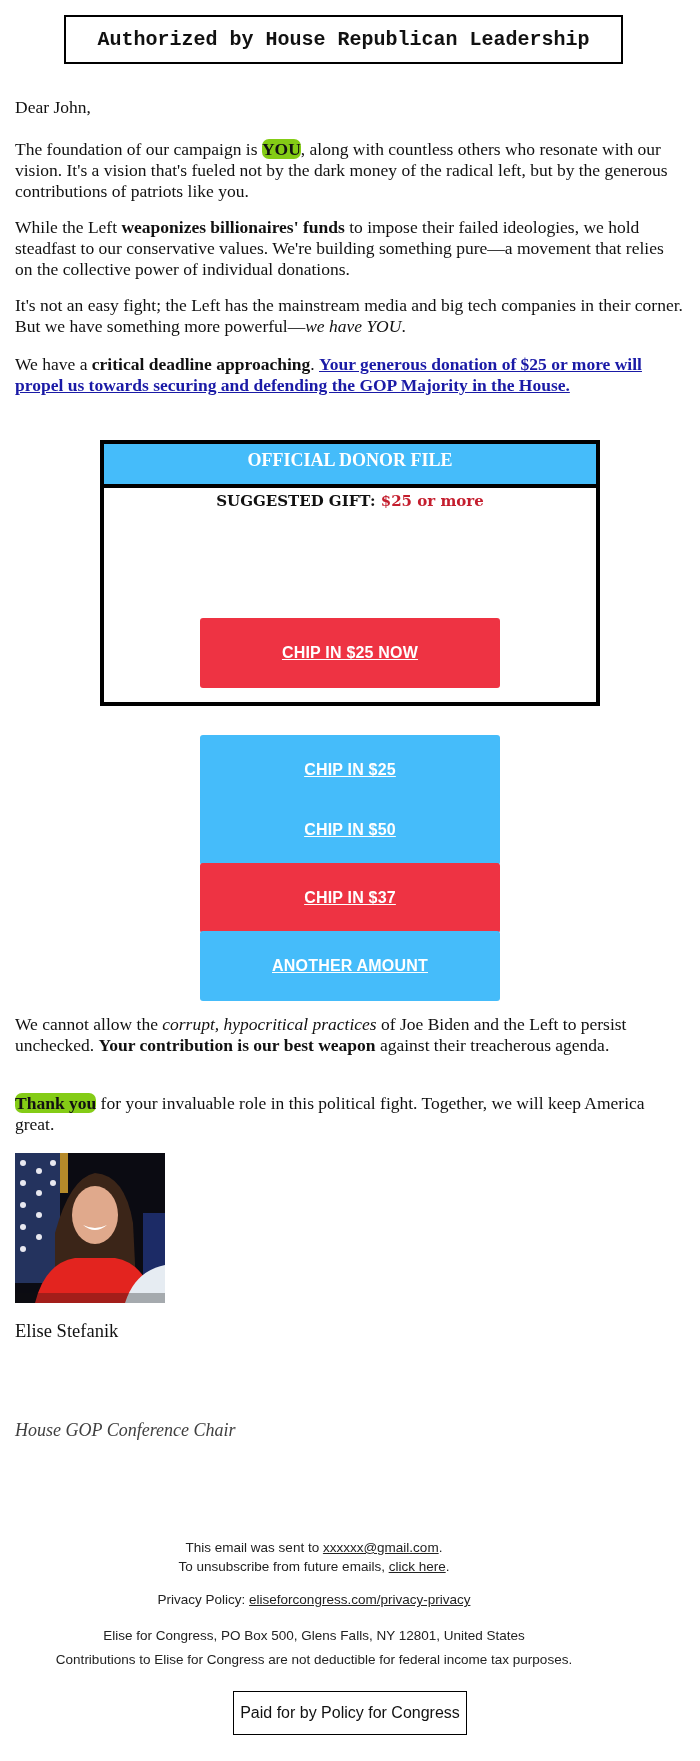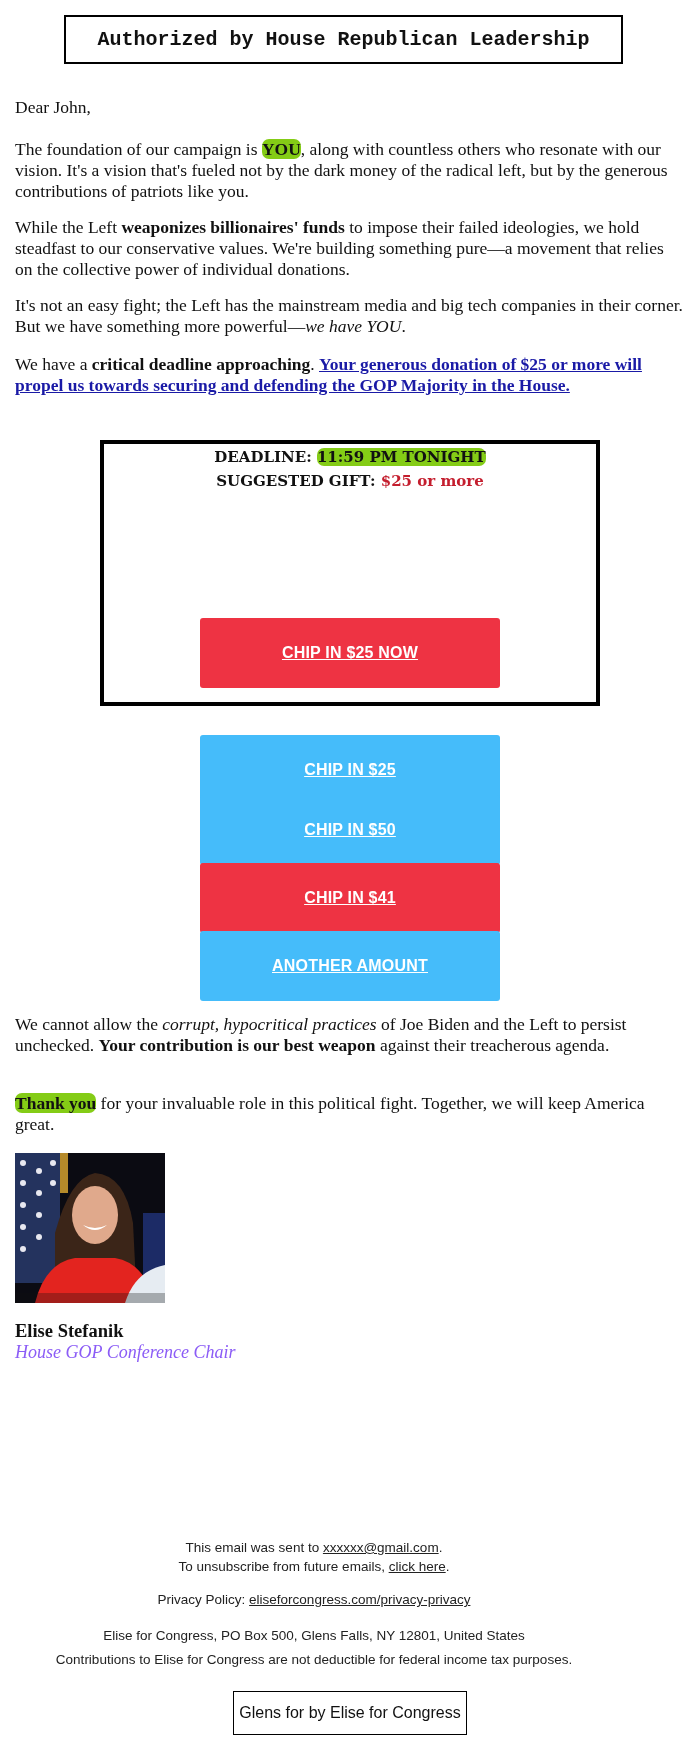--- a/index.html
+++ b/index.html
@@ -34,22 +34,22 @@
   .btn {
     position: absolute; left: 200px; width: 300px; height: 70px; border-radius: 3px;
     color: #fff; font-family: "Liberation Sans", "DejaVu Sans", sans-serif; font-weight: bold; font-size: 16px;
     display: flex; align-items: center; justify-content: center; letter-spacing: 0.2px;
   }
   .btn-red { background: #ee3343; }
   .btn-blue { background: #45bcfa; }
   .photo {
     position: absolute; left: 15px; top: 1153px; width: 150px; height: 150px; overflow: hidden; background: #0a0a0f;
   }
-  .sig-name { position: absolute; left: 15px; top: 1321px; font-family: "Liberation Serif", serif; font-weight: bold; font-size: 18.5px; color: #111; }
-  .sig-title { position: absolute; left: 15px; top: 1342px; font-family: "Liberation Serif", serif; font-style: italic; font-size: 18px; color: #8b5cf6; }
+  .sig-name { position: absolute; left: 15px; top: 1321px; font-family: "Liberation Serif", serif; font-weight: normal; font-size: 18.5px; color: #111; }
+  .sig-title { position: absolute; left: 15px; top: 1420px; font-family: "Liberation Serif", serif; font-style: italic; font-size: 18px; color: #404040; }
   .footer-line {
     position: absolute; left: 0; width: 628px; text-align: center;
     font-family: "Liberation Sans", "DejaVu Sans", sans-serif; font-size: 13.5px; color: #222; line-height: 19px;
   }
   .footer-line a { color: #222; text-decoration: underline; }
   .paid-box {
     position: absolute; left: 233px; top: 1691px; width: 234px; height: 44px; border: 1px solid #000;
     display: flex; align-items: center; justify-content: center;
     font-family: "Liberation Sans", "DejaVu Sans", sans-serif; font-size: 16px; color: #111;
   }
@@ -73,31 +73,31 @@
 
 <p class="body-text" style="top:295px;">
   <span>It's not an easy fight; the Left has the mainstream media and big tech companies in their corner. But we have something more powerful—</span><i>we have YOU</i><span>.</span>
 </p>
 
 <p class="body-text" style="top:354px;">
   <span>We have a </span><b>critical deadline approaching</b><span>. </span><a class="lnk" href="#">Your generous donation of $25 or more will propel us towards securing and defending the GOP Majority in the House.</a>
 </p>
 
 <div class="donor-box">
+  <div class="donor-header">OFFICIAL DONOR FILE</div>
   <div class="donor-lines">
-    <div><span>DEADLINE: </span><span class="hl">11:59 PM TONIGHT</span></div>
     <div><span>SUGGESTED GIFT: </span><span class="red">$25 or more</span></div>
   </div>
 </div>
 
 <a class="btn btn-red" href="#" style="top:618px;">CHIP IN $25 NOW</a>
 
 <a class="btn btn-blue" href="#" style="top:727px;margin-top:8px;">CHIP IN $25</a>
 <a class="btn btn-blue" href="#" style="top:795px;">CHIP IN $50</a>
-<a class="btn btn-red" href="#" style="top:863px;">CHIP IN $41</a>
+<a class="btn btn-red" href="#" style="top:863px;">CHIP IN $37</a>
 <a class="btn btn-blue" href="#" style="top:931px;">ANOTHER AMOUNT</a>
 
 <p class="body-text" style="top:1014px;">
   <span>We cannot allow the </span><i>corrupt, hypocritical practices</i><span> of Joe Biden and the Left to persist unchecked. </span><b>Your contribution is our best weapon</b><span> against their treacherous agenda.</span>
 </p>
 
 <p class="body-text" style="top:1093px;">
   <b class="hl">Thank you</b><span> for your invaluable role in this political fight. Together, we will keep America great.</span>
 </p>
 
@@ -138,14 +138,14 @@
 <div class="footer-line" style="top:1557px;">
   <span>To unsubscribe from future emails, </span><a href="#">click here</a><span>.</span>
 </div>
 <div class="footer-line" style="top:1590px;">
   <span>Privacy Policy: </span><a href="#">eliseforcongress.com/privacy-privacy</a>
 </div>
 <div class="footer-line" style="top:1620px;margin-top:6px;">Elise for Congress, PO Box 500, Glens Falls, NY 12801, United States</div>
 <div class="footer-line" style="top:1650px;">Contributions to Elise for Congress are not deductible for federal income tax purposes.</div>
 
 <div class="paid-box">
-  <span>Glens for by Elise for Congress</span>
+  <span>Paid for by Policy for Congress</span>
 </div>
 
 </body></html>

